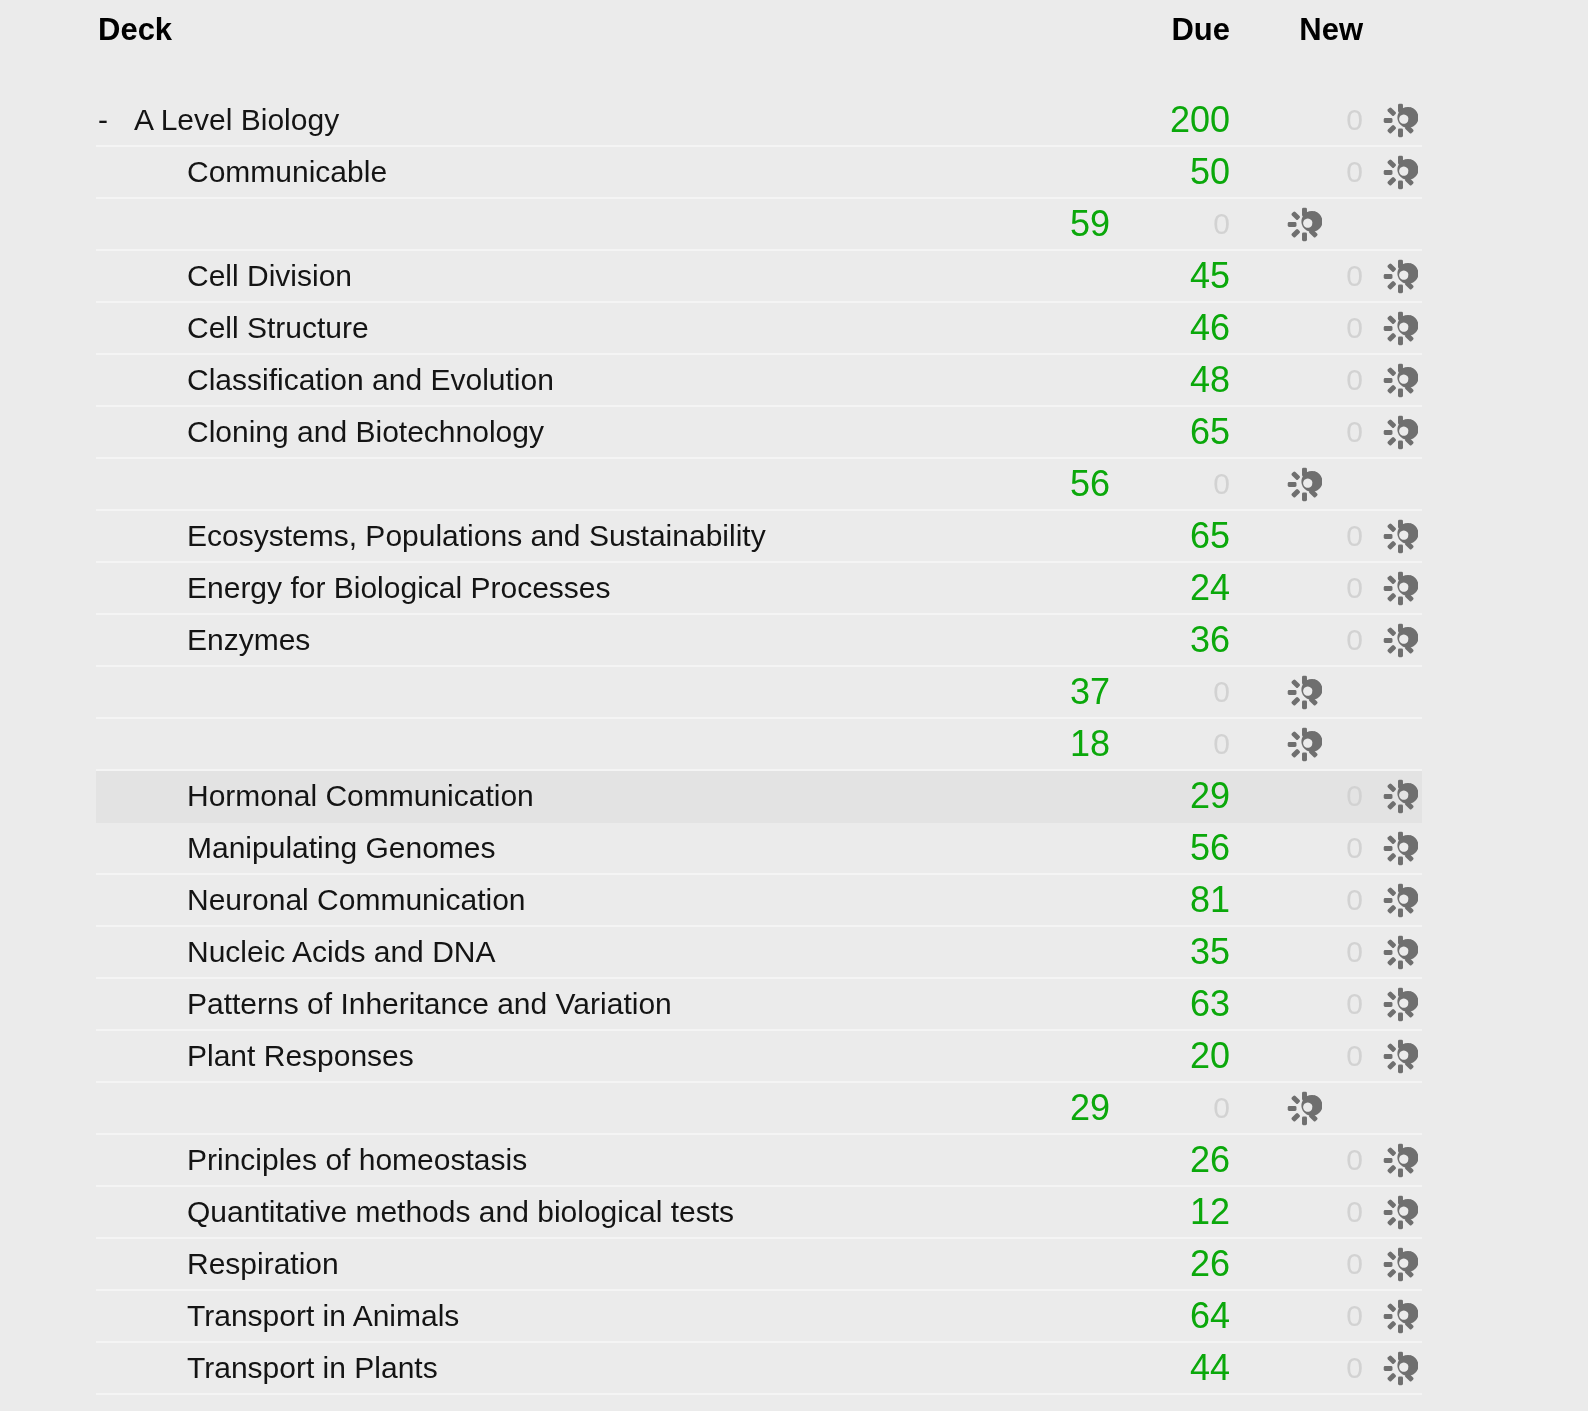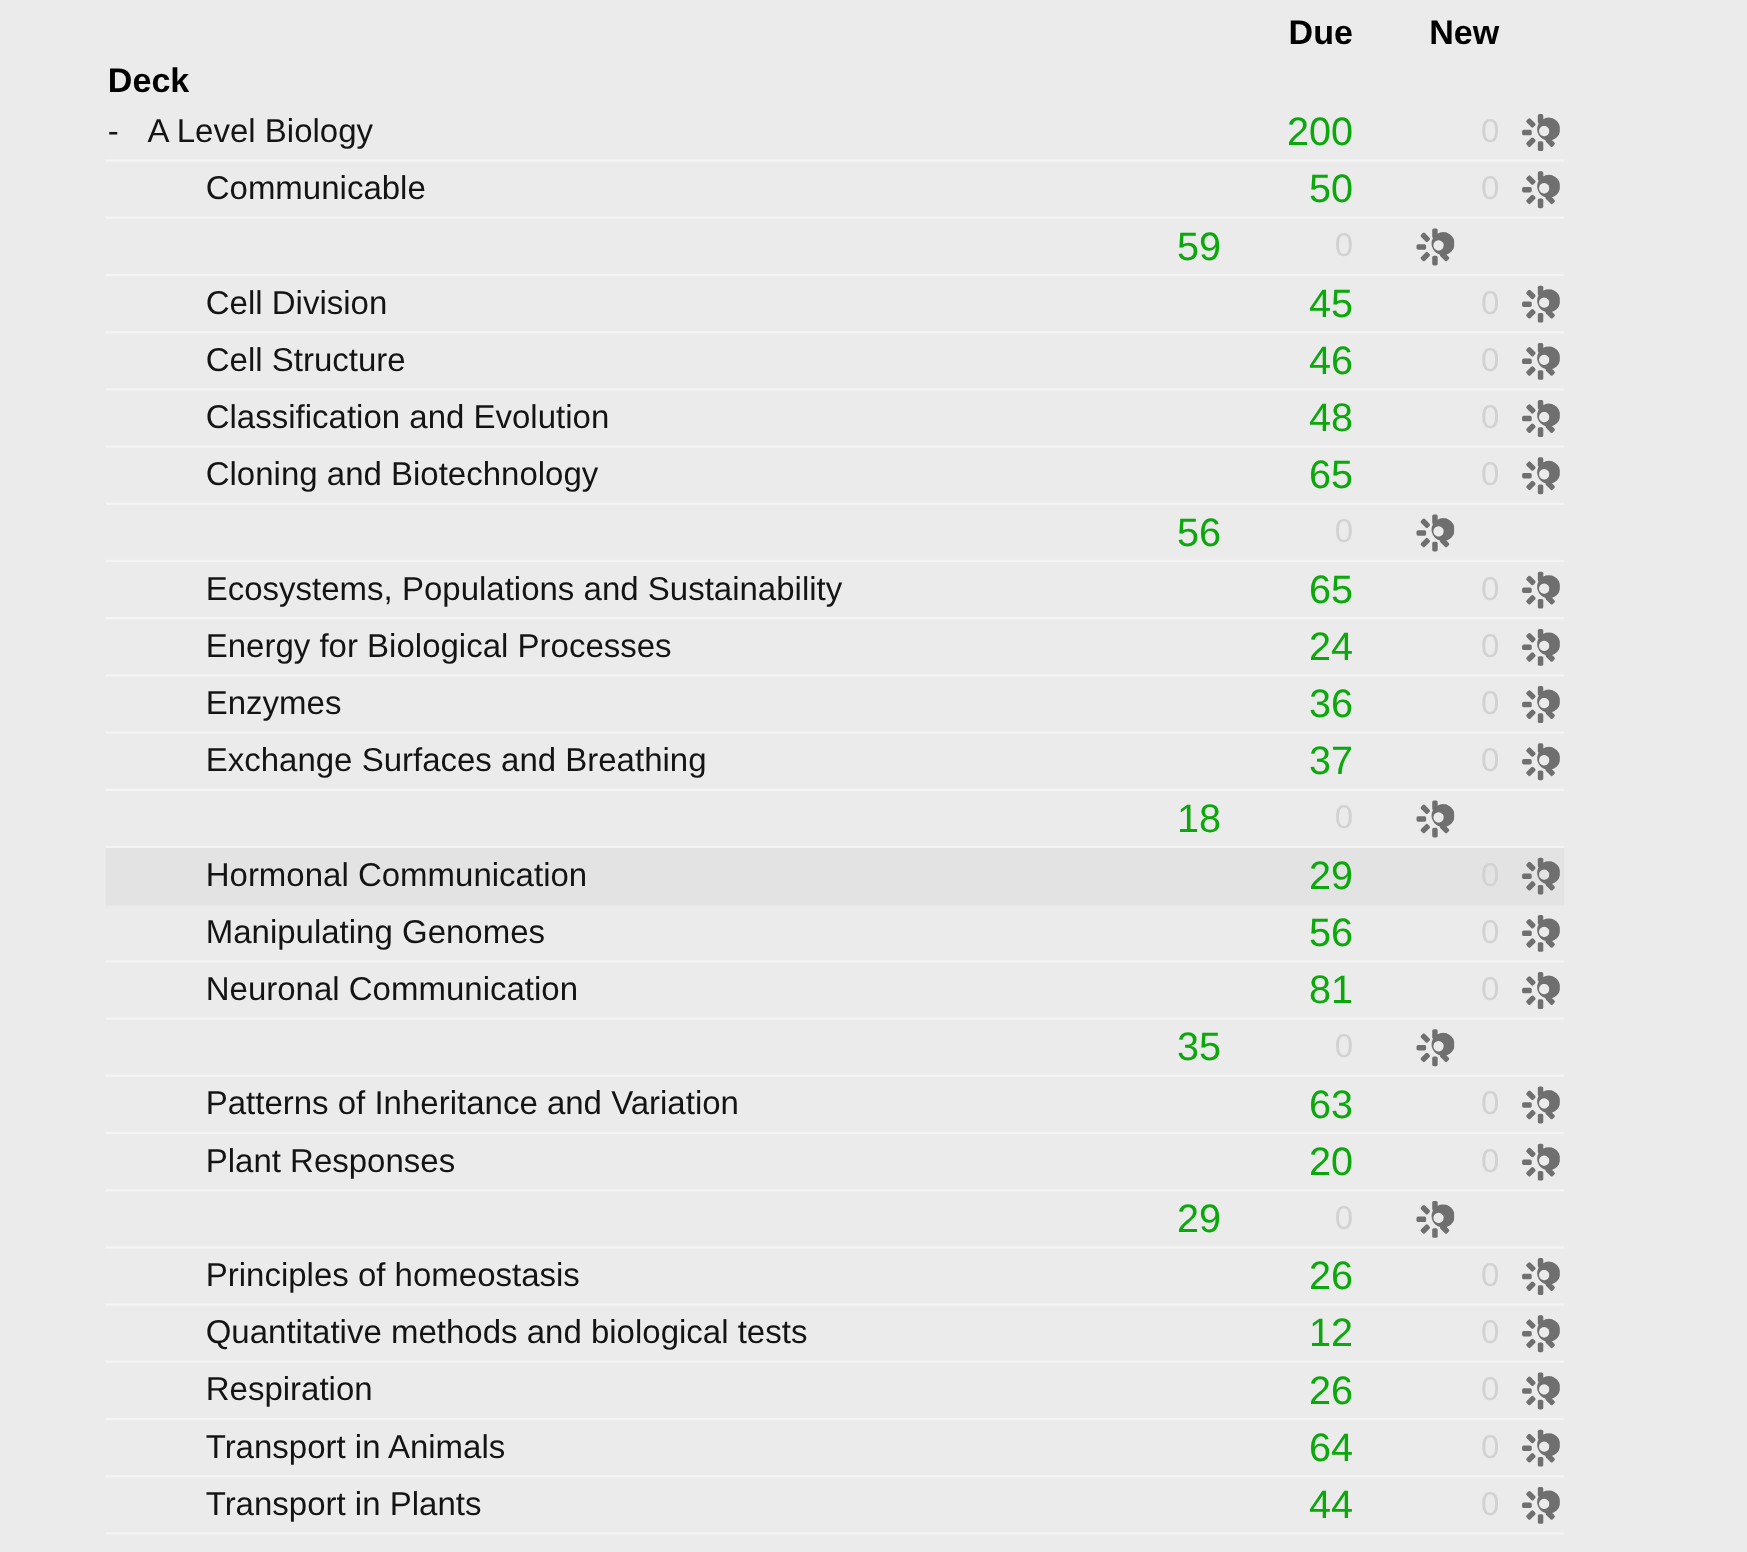--- a/index.html
+++ b/index.html
@@ -29,21 +29,21 @@
     grid-template-columns:1fr 120px 133px 59px;
     align-items:start;
     height:95px;
     padding-top:12px;
   }
   .header-row .h{
     font-weight:bold;
     font-size:31px;
     color:#000;
   }
-  .h-deck{padding-left:2px;text-align:left;margin-top:44px;}
+  .h-deck{padding-left:2px;text-align:left;}
   .h-due{text-align:right;}
   .h-new{text-align:right;}
   .row{
     display:grid;
     grid-template-columns:1fr 120px 133px 59px;
     align-items:center;
     height:52px;
     border-bottom:2px solid var(--separator);
   }
   .row.highlighted{
@@ -363,24 +363,20 @@
             <rect x="10.3" y="0.5" width="3.4" height="6" rx="1" transform="rotate(225 12 12)"></rect>
             <rect x="10.3" y="0.5" width="3.4" height="6" rx="1" transform="rotate(270 12 12)"></rect>
             <rect x="10.3" y="0.5" width="3.4" height="6" rx="1" transform="rotate(315 12 12)"></rect>
           </g>
           <path fill-rule="evenodd" d="M12,4.8 A7.2,7.2 0 1 0 12.001,4.799 Z M12,8.8 A3.2,3.2 0 1 1 11.999,8.801 Z"></path>
         </svg>
       </button>
     </div>
   </div>
       <div class="row level1">
-    <div class="name-cell">
-
-      <span class="deck-name">Exchange Surfaces and Breathing</span>
-    </div>
     <div class="due-cell">37</div>
     <div class="new-cell">0</div>
     <div class="gear-cell">
       <button class="gear-btn">
         <svg viewBox="0 0 24 24" aria-hidden="true">
           <g>
             <rect x="10.3" y="0.5" width="3.4" height="6" rx="1" transform="rotate(0 12 12)"></rect>
             <rect x="10.3" y="0.5" width="3.4" height="6" rx="1" transform="rotate(45 12 12)"></rect>
             <rect x="10.3" y="0.5" width="3.4" height="6" rx="1" transform="rotate(90 12 12)"></rect>
             <rect x="10.3" y="0.5" width="3.4" height="6" rx="1" transform="rotate(135 12 12)"></rect>
@@ -484,20 +480,24 @@
             <rect x="10.3" y="0.5" width="3.4" height="6" rx="1" transform="rotate(225 12 12)"></rect>
             <rect x="10.3" y="0.5" width="3.4" height="6" rx="1" transform="rotate(270 12 12)"></rect>
             <rect x="10.3" y="0.5" width="3.4" height="6" rx="1" transform="rotate(315 12 12)"></rect>
           </g>
           <path fill-rule="evenodd" d="M12,4.8 A7.2,7.2 0 1 0 12.001,4.799 Z M12,8.8 A3.2,3.2 0 1 1 11.999,8.801 Z"></path>
         </svg>
       </button>
     </div>
   </div>
       <div class="row level1">
+    <div class="name-cell">
+
+      <span class="deck-name">Nucleic Acids and DNA</span>
+    </div>
     <div class="due-cell">35</div>
     <div class="new-cell">0</div>
     <div class="gear-cell">
       <button class="gear-btn">
         <svg viewBox="0 0 24 24" aria-hidden="true">
           <g>
             <rect x="10.3" y="0.5" width="3.4" height="6" rx="1" transform="rotate(0 12 12)"></rect>
             <rect x="10.3" y="0.5" width="3.4" height="6" rx="1" transform="rotate(45 12 12)"></rect>
             <rect x="10.3" y="0.5" width="3.4" height="6" rx="1" transform="rotate(90 12 12)"></rect>
             <rect x="10.3" y="0.5" width="3.4" height="6" rx="1" transform="rotate(135 12 12)"></rect>

